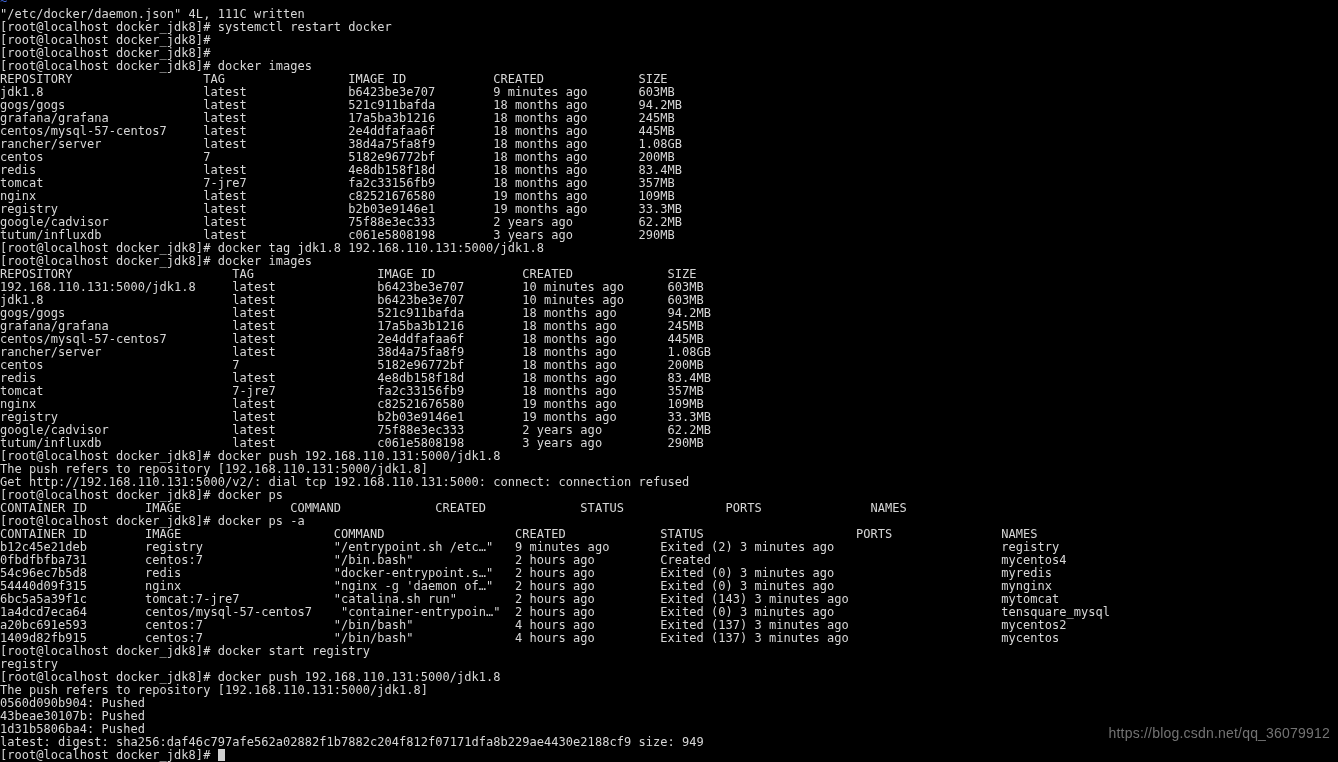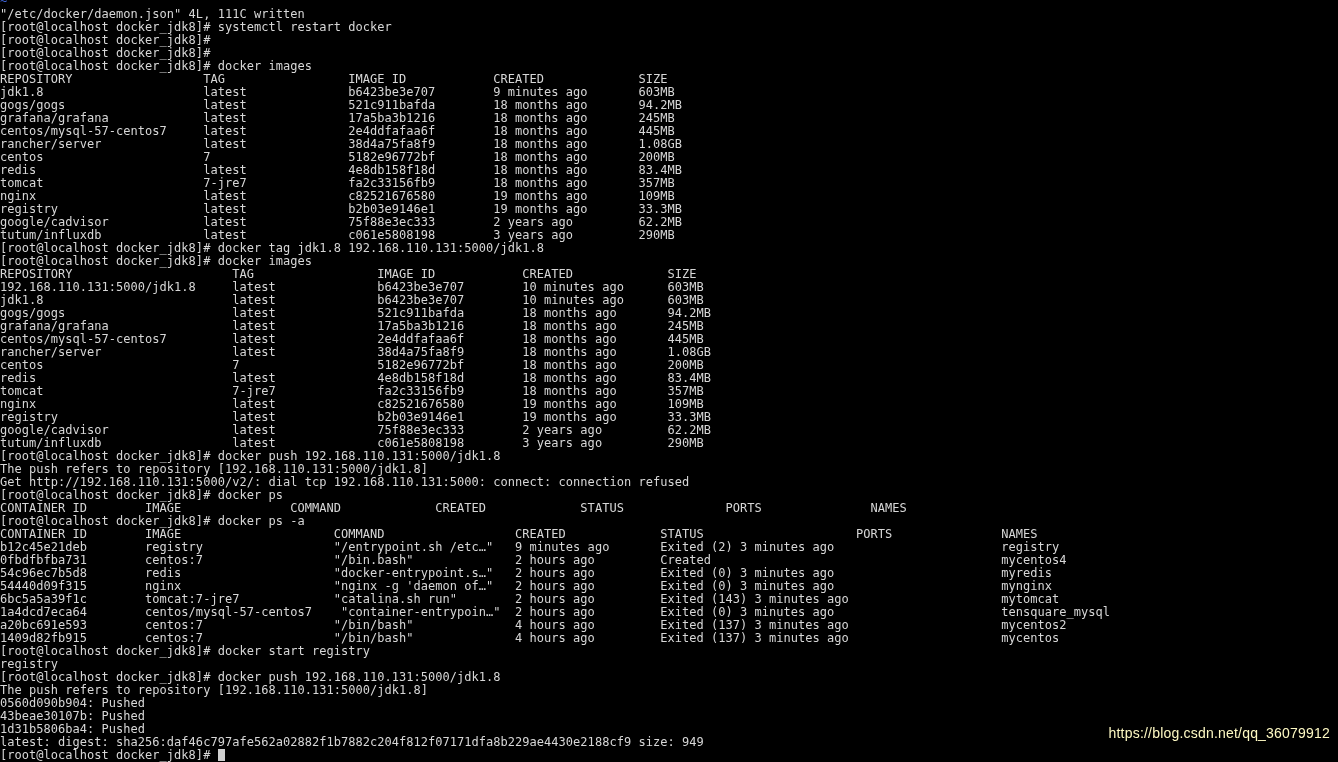--- a/index.html
+++ b/index.html
@@ -45,21 +45,21 @@
     display: inline-block;
     width: 7px;
     height: 12px;
     background: #d0d0d0;
     vertical-align: -2px;
   }
   #watermark {
     position: absolute;
     right: 8px;
     bottom: 21px;
-    color: #fef9c3;
+    color: #737373;
     font-family: "Liberation Sans", sans-serif;
     font-size: 14px;
     letter-spacing: 0.2px;
     user-select: none;
   }
 </style>
 </head>
 <body>
 
 <div id="terminal">

